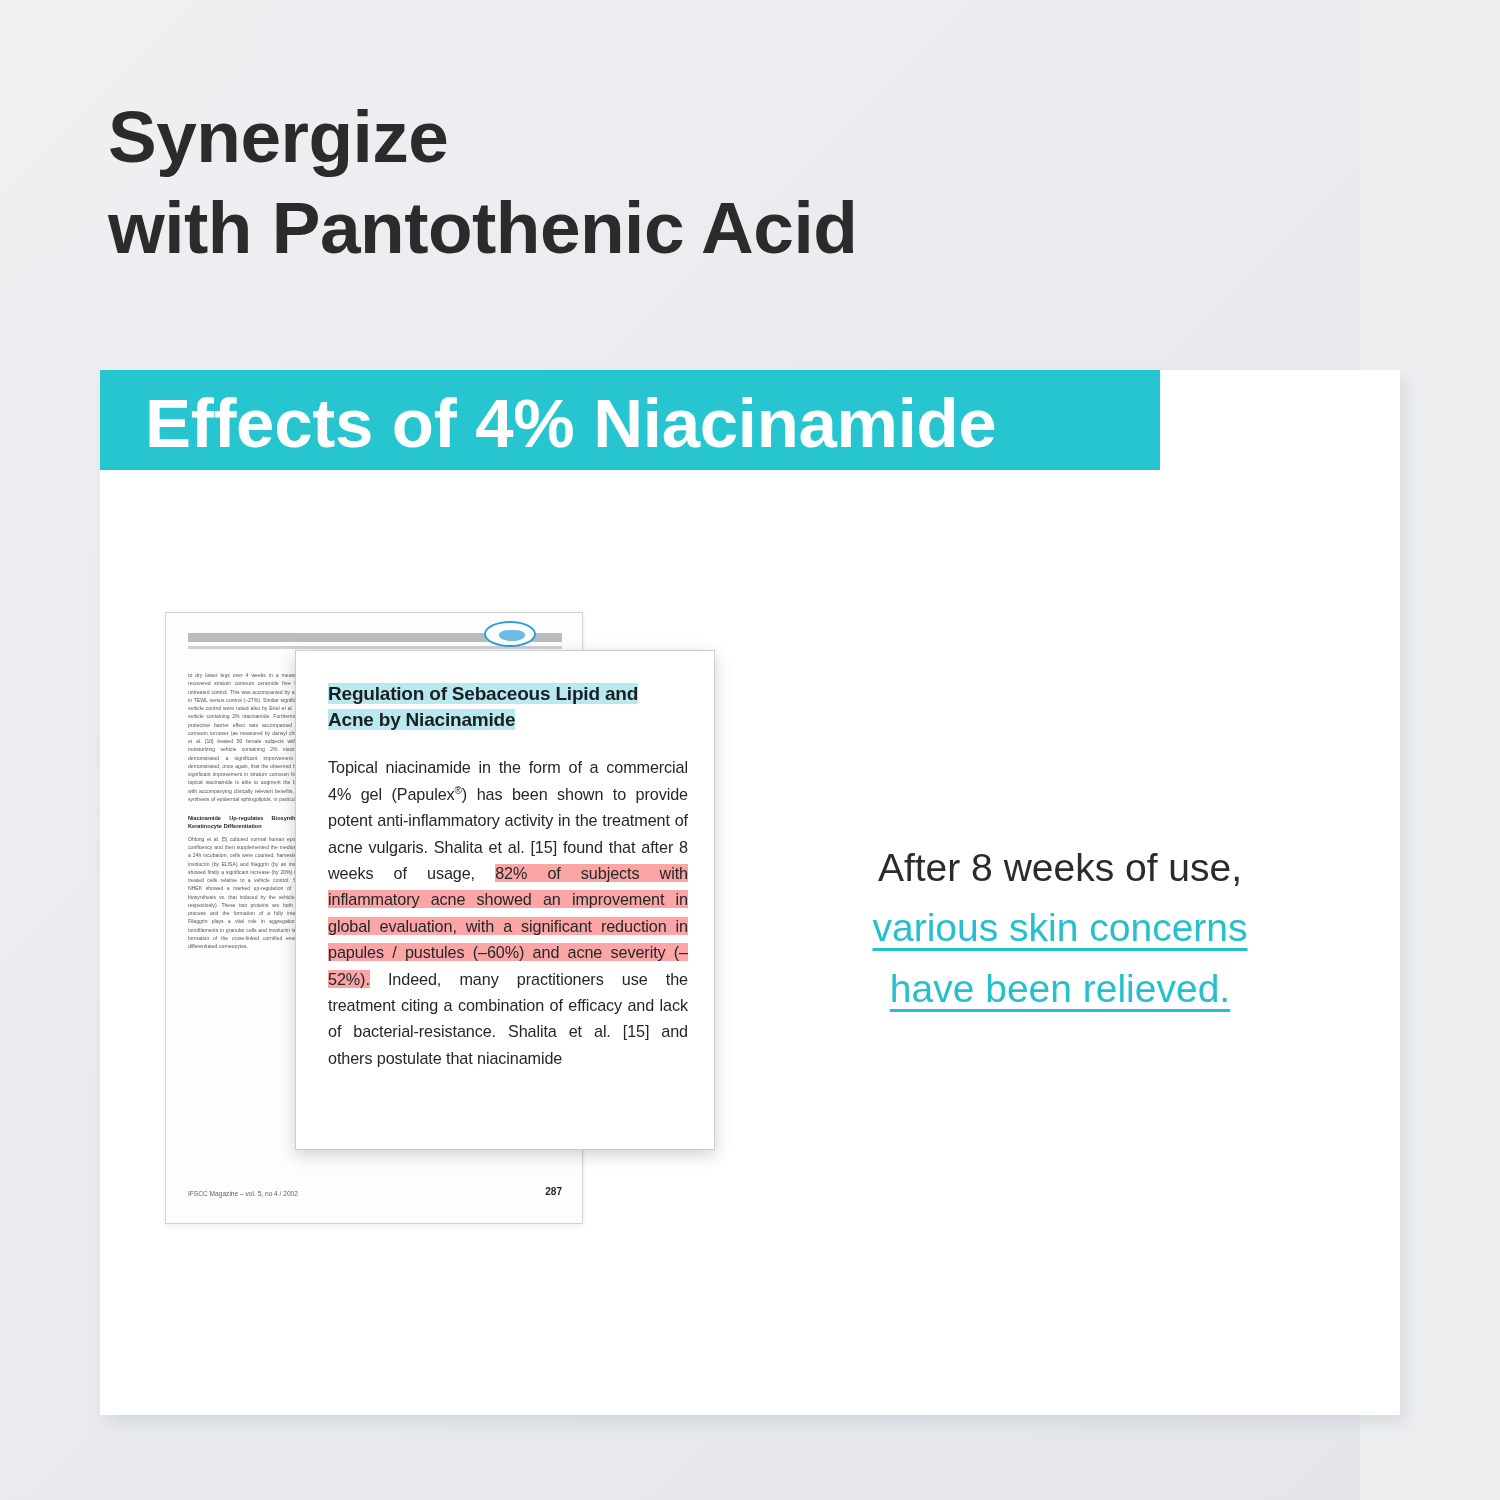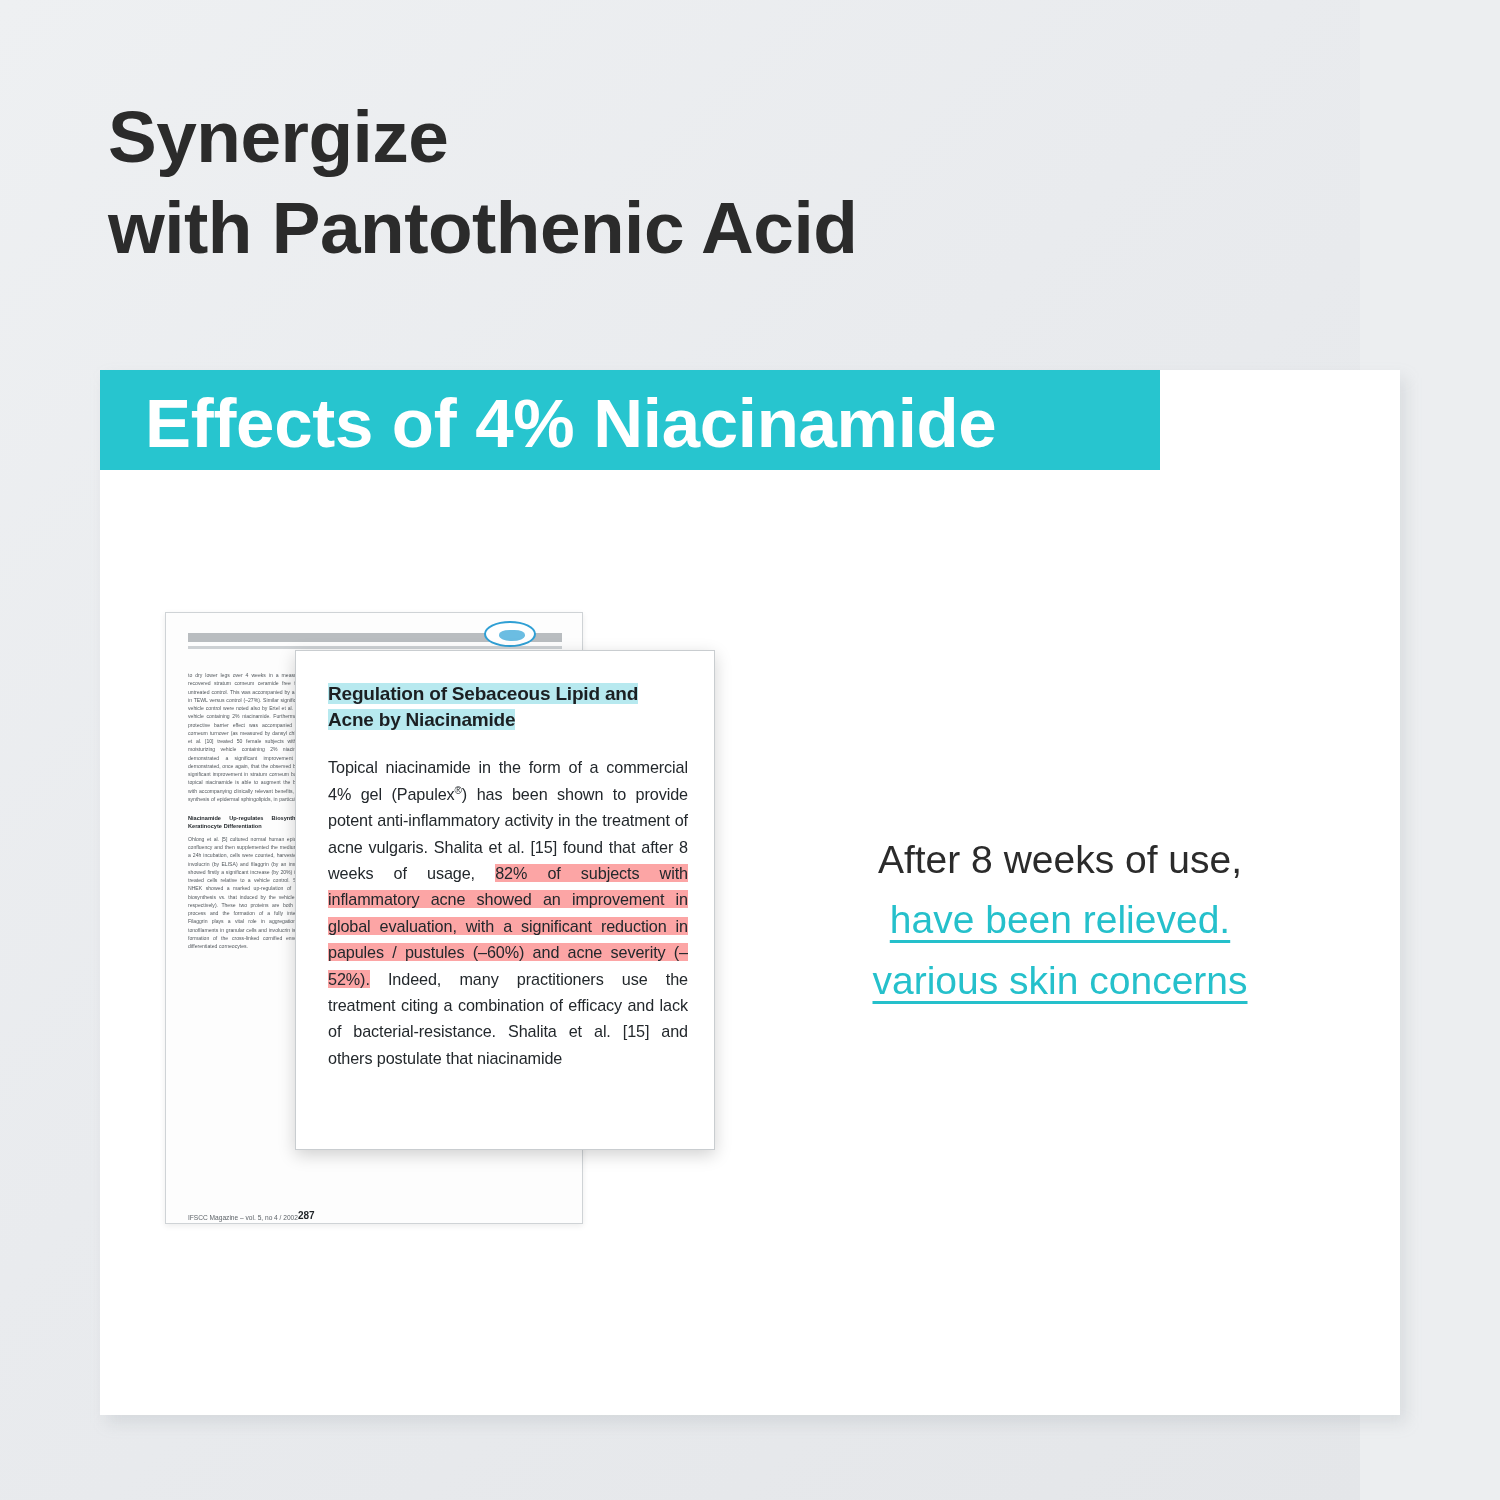--- a/index.html
+++ b/index.html
@@ -139,23 +139,24 @@
   .jcol h4 {
     margin: 11px 0 4px 0;
     font-size: 5.6px;
     line-height: 1.5;
     color: #23282c;
     font-weight: bold;
   }
   .jcol p { margin: 0 0 6px 0; }
   .journal-footer {
     position: absolute;
-    left: 22px; bottom: 2px;
+    left: 22px; bottom: 26px;
     width: 374px;
     display: flex;
+    justify-content: space-between;
     align-items: flex-end;
     font-size: 6.6px;
     color: #5d6368;
   }
   .journal-footer .pg { font-weight: bold; font-size: 10px; color: #1f2326; }
 
   
   .zoom {
     position: absolute;
     left: 295px; top: 650px;
@@ -188,21 +189,21 @@
   
   .right-text {
     position: absolute;
     left: 760px; top: 830px;
     width: 600px;
     text-align: center;
     font-size: 39px;
     line-height: 1.55;
     color: #2b2b2b;
   }
-  .right-text .line1 { display: block; }
+  .right-text .line1 { display: block; margin-top: 8px; }
   .right-text .emph {
     display: block;
     color: #25c0cb;
     text-decoration: underline;
     text-underline-offset: 7px;
     text-decoration-thickness: 2.5px;
   }
 </style>
 </head>
 <body>
@@ -246,17 +247,17 @@
     </div>
   </div>
 
   <div class="zoom">
     <h3><span class="hl">Regulation of Sebaceous Lipid and Acne by Niacinamide</span></h3>
     <p><span>Topical niacinamide in the form of a commercial 4% gel (Papulex</span><sup>®</sup><span>) has been shown to provide potent anti-inflammatory activity in the treatment of acne vulgaris. Shalita et al. [15] found that after 8 weeks of usage, </span><span class="hl">82% of subjects with inflammatory acne showed an improvement in global evaluation, with a significant reduction in papules / pustules (–60%) and acne severity (–52%).</span><span> Indeed, many practitioners use the treatment citing a combination of efficacy and lack of bacterial-resistance. Shalita et al. [15] and others postulate that niacinamide</span></p>
   </div>
 
   <div class="right-text">
     <span class="line1">After 8 weeks of use,</span>
+    <span class="emph">various skin concerns</span>
     <span class="emph">have been relieved.</span>
-    <span class="emph">various skin concerns</span>
   </div>
 
 </div>
 
 </body></html>

